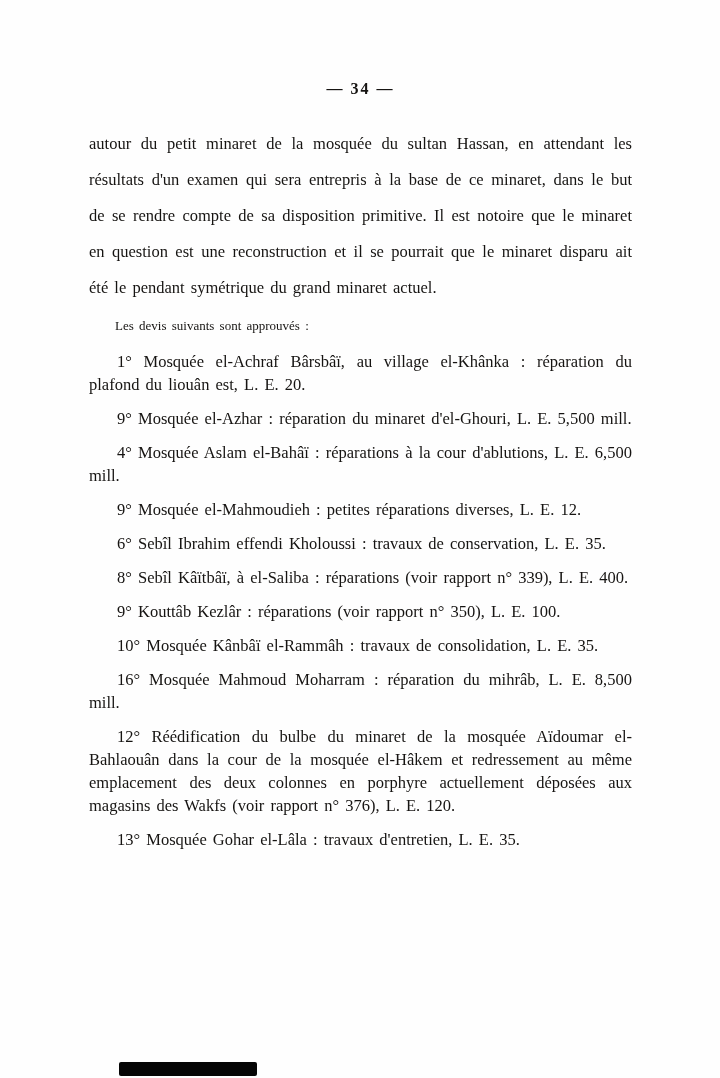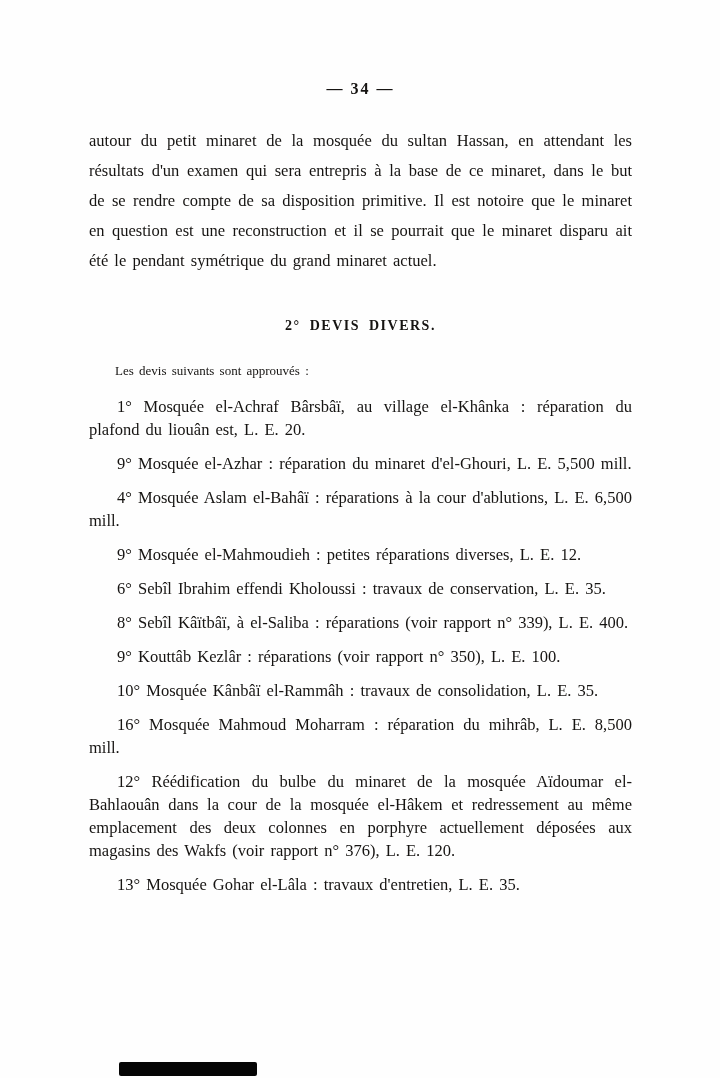--- a/index.html
+++ b/index.html
@@ -32,21 +32,21 @@
   }
   .page-number {
     text-align: center;
     font-size: 16px;
     letter-spacing: 2px;
     font-weight: bold;
     margin-bottom: 28px;
   }
   .intro {
     font-size: 16.5px;
-    line-height: 30px;
+    line-height: 36px;
     text-align: justify;
     margin: 0 0 0 0;
     word-spacing: 2px;
   }
   .section-heading {
     text-align: center;
     font-size: 14px;
     font-weight: bold;
     letter-spacing: 1.5px;
     margin: 42px 0 24px 0;
@@ -79,21 +79,20 @@
 </style>
 </head>
 <body>
 
 <div class="page">
   <div class="content">
     <div class="page-number">— 34 —</div>
 
     <p class="intro">autour du petit minaret de la mosquée du sultan Hassan, en attendant les résultats d'un examen qui sera entrepris à la base de ce minaret, dans le but de se rendre compte de sa disposition primitive. Il est notoire que le minaret en question est une reconstruction et il se pourrait que le minaret disparu ait été le pendant symétrique du grand minaret actuel.</p>
 
-    <h2 class="section-heading">2° DEVIS DIVERS.</h2>
 
     <p class="lead">Les devis suivants sont approuvés :</p>
 
     <div id="estimate-list">
         <p class="item">1° Mosquée el-Achraf Bârsbâï, au village el-Khânka : réparation du plafond du liouân est, L. E. 20.</p>
         <p class="item">9° Mosquée el-Azhar : réparation du minaret d'el-Ghouri, L. E. 5,500 mill.</p>
         <p class="item">4° Mosquée Aslam el-Bahâï : réparations à la cour d'ablutions, L. E. 6,500 mill.</p>
         <p class="item">9° Mosquée el-Mahmoudieh : petites réparations diverses, L. E. 12.</p>
         <p class="item">6° Sebîl Ibrahim effendi Kholoussi : travaux de conservation, L. E. 35.</p>
         <p class="item">8° Sebîl Kâïtbâï, à el-Saliba : réparations (voir rapport n° 339), L. E. 400.</p>

